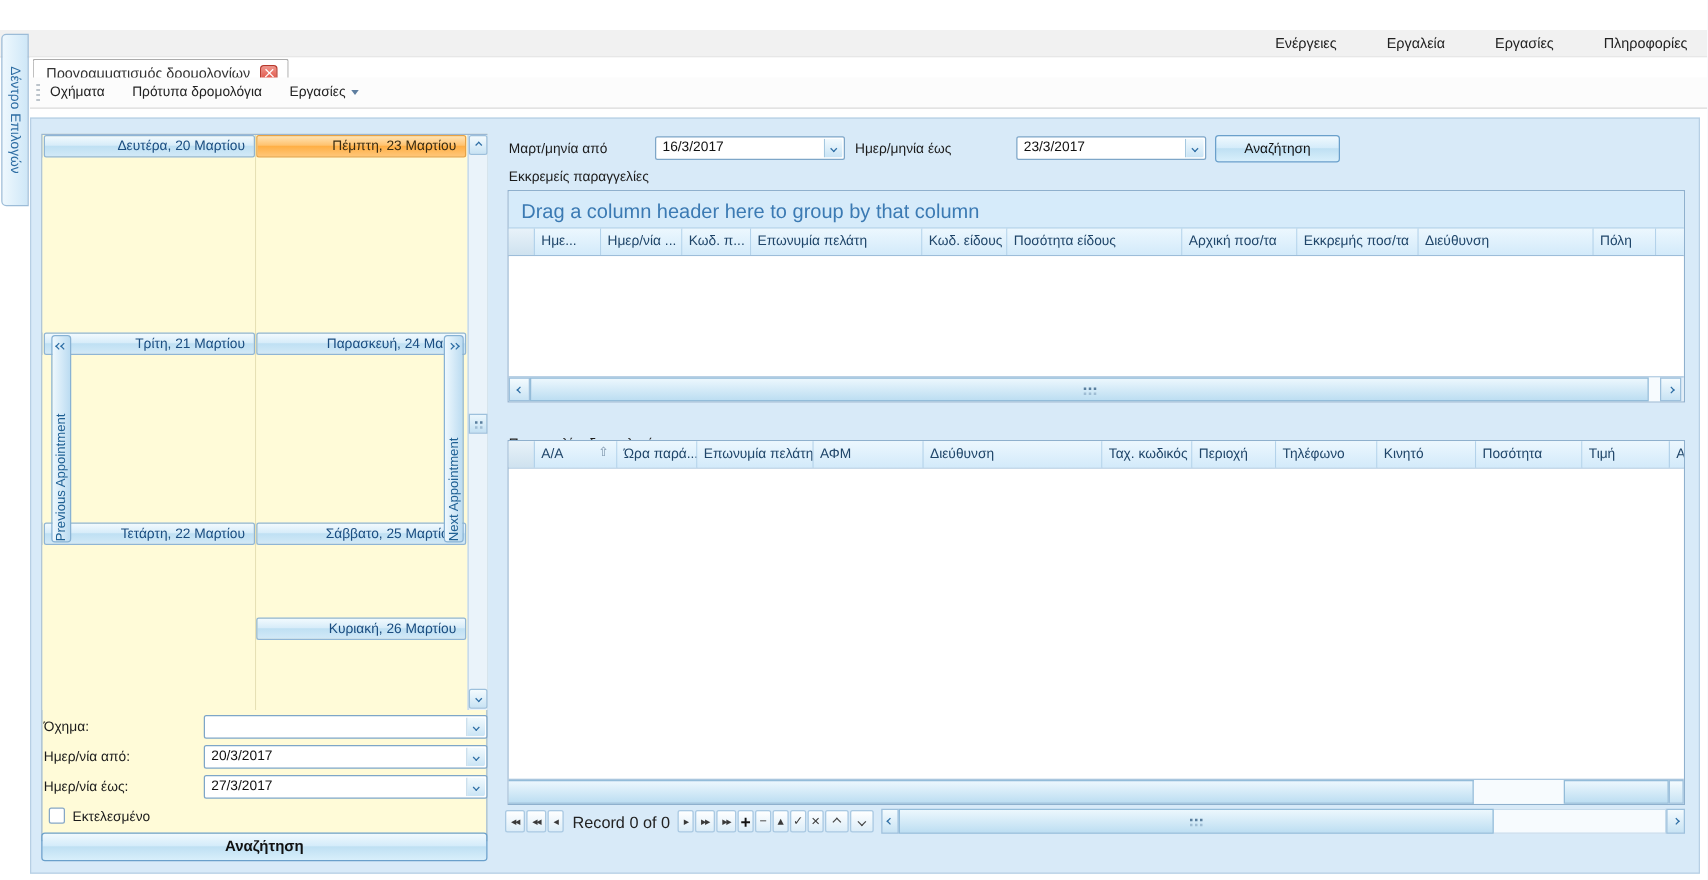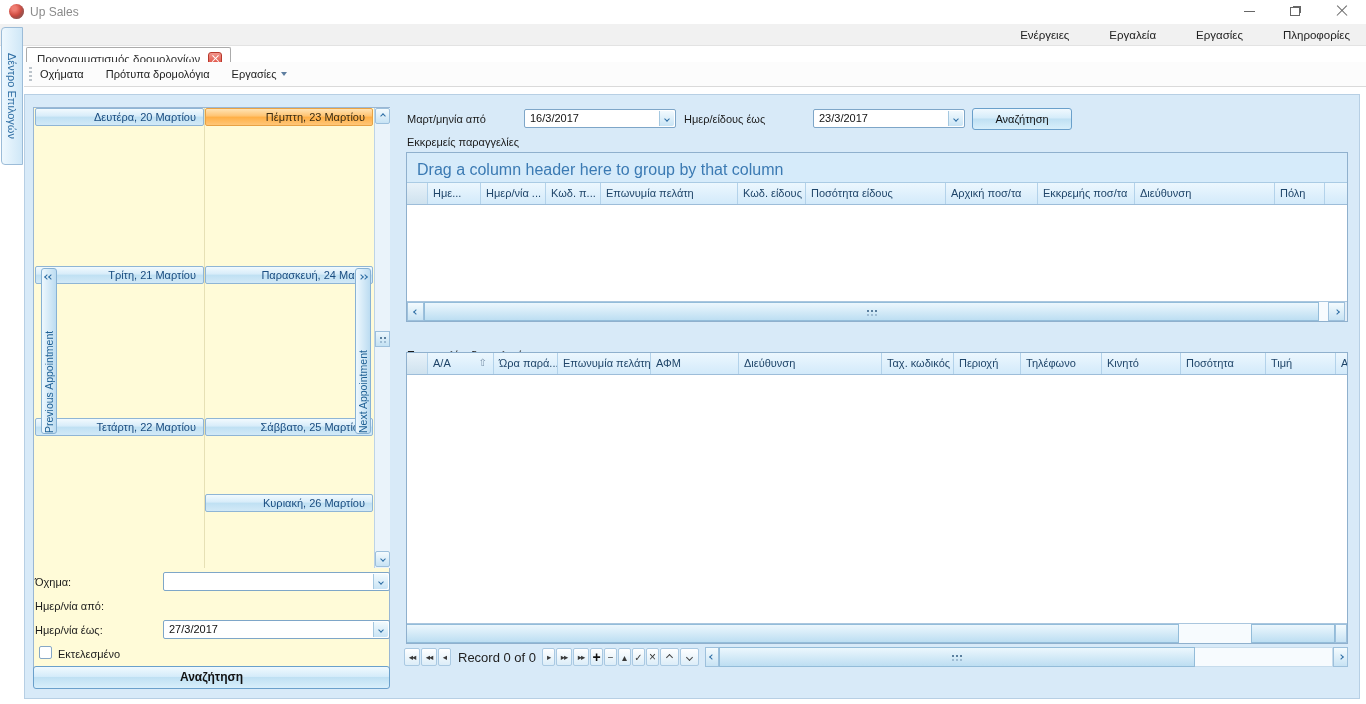--- a/index.html
+++ b/index.html
@@ -122,36 +122,20 @@
   .nrec { padding:0 6px; color:#222; font-size:13px; white-space:nowrap; }
 
   .label { position:absolute; color:#1b1b1b; }
   .sorticon { color:#7d94ab; font-size:10px; }
 </style>
 </head>
 <body>
 
 <div class="screen">
 
-  <div class="titlebar">
-    <span class="logo"></span>
-    <span class="title">Up Sales</span>
-    <span class="winbtn" style="left:1232px;">
-        <i class="minbar"></i>
-      </span>
-    <span class="winbtn" style="left:1278px;">
-        <i class="maxbox"></i>
-      </span>
-    <span class="winbtn" style="left:1325px;">
-      <span class="xwrap">
-          <i class="xbar a"></i>
-          <i class="xbar b"></i>
-        </span>
-    </span>
-  </div>
 
   <div class="menubar">
     <span class="menuitem">Ενέργειες</span>
     <span class="menuitem">Εργαλεία</span>
     <span class="menuitem">Εργασίες</span>
     <span class="menuitem">Πληροφορίες</span>
   </div>
 
   <div class="sidetab">
     <span>Δέντρο Επιλογών</span>
@@ -228,20 +212,26 @@
 
   <span class="flabel" style="left:35px;top:576px;">Όχημα:</span>
   <div class="combo" style="left:163px;top:572px;width:227px;">
     <span class="val"></span>
     <span class="cbtn">
         <i class="chv down"></i>
       </span>
   </div>
 
   <span class="flabel" style="left:35px;top:600px;">Ημερ/νία από:</span>
+  <div class="combo" style="left:163px;top:596px;width:227px;">
+    <span class="val">20/3/2017</span>
+    <span class="cbtn">
+        <i class="chv down"></i>
+      </span>
+  </div>
 
   <span class="flabel" style="left:35px;top:624px;">Ημερ/νία έως:</span>
   <div class="combo" style="left:163px;top:620px;width:227px;">
     <span class="val">27/3/2017</span>
     <span class="cbtn">
         <i class="chv down"></i>
       </span>
   </div>
 
   <span class="chkbox" style="left:39px;top:646px;"></span>
@@ -249,21 +239,21 @@
 
   <div class="btn" style="left:33px;top:666px;width:357px;height:23px;line-height:21px;font-weight:bold;font-size:12px;">Αναζήτηση</div>
 
   <span class="flabel" style="left:407px;top:113px;">Μαρτ/μηνία από</span>
   <div class="combo" style="left:524px;top:109px;width:152px;">
     <span class="val">16/3/2017</span>
     <span class="cbtn">
         <i class="chv down"></i>
       </span>
   </div>
-  <span class="flabel" style="left:684px;top:113px;">Ημερ/είδους έως</span>
+  <span class="flabel" style="left:684px;top:113px;">Ημερ/μηνία έως</span>
   <div class="combo" style="left:813px;top:109px;width:152px;">
     <span class="val">23/3/2017</span>
     <span class="cbtn">
         <i class="chv down"></i>
       </span>
   </div>
   <div class="btn" style="left:972px;top:108px;width:100px;height:22px;line-height:20px;">Αναζήτηση</div>
 
   <span class="label" style="left:407px;top:136px;">Εκκρεμείς παραγγελίες</span>
 

